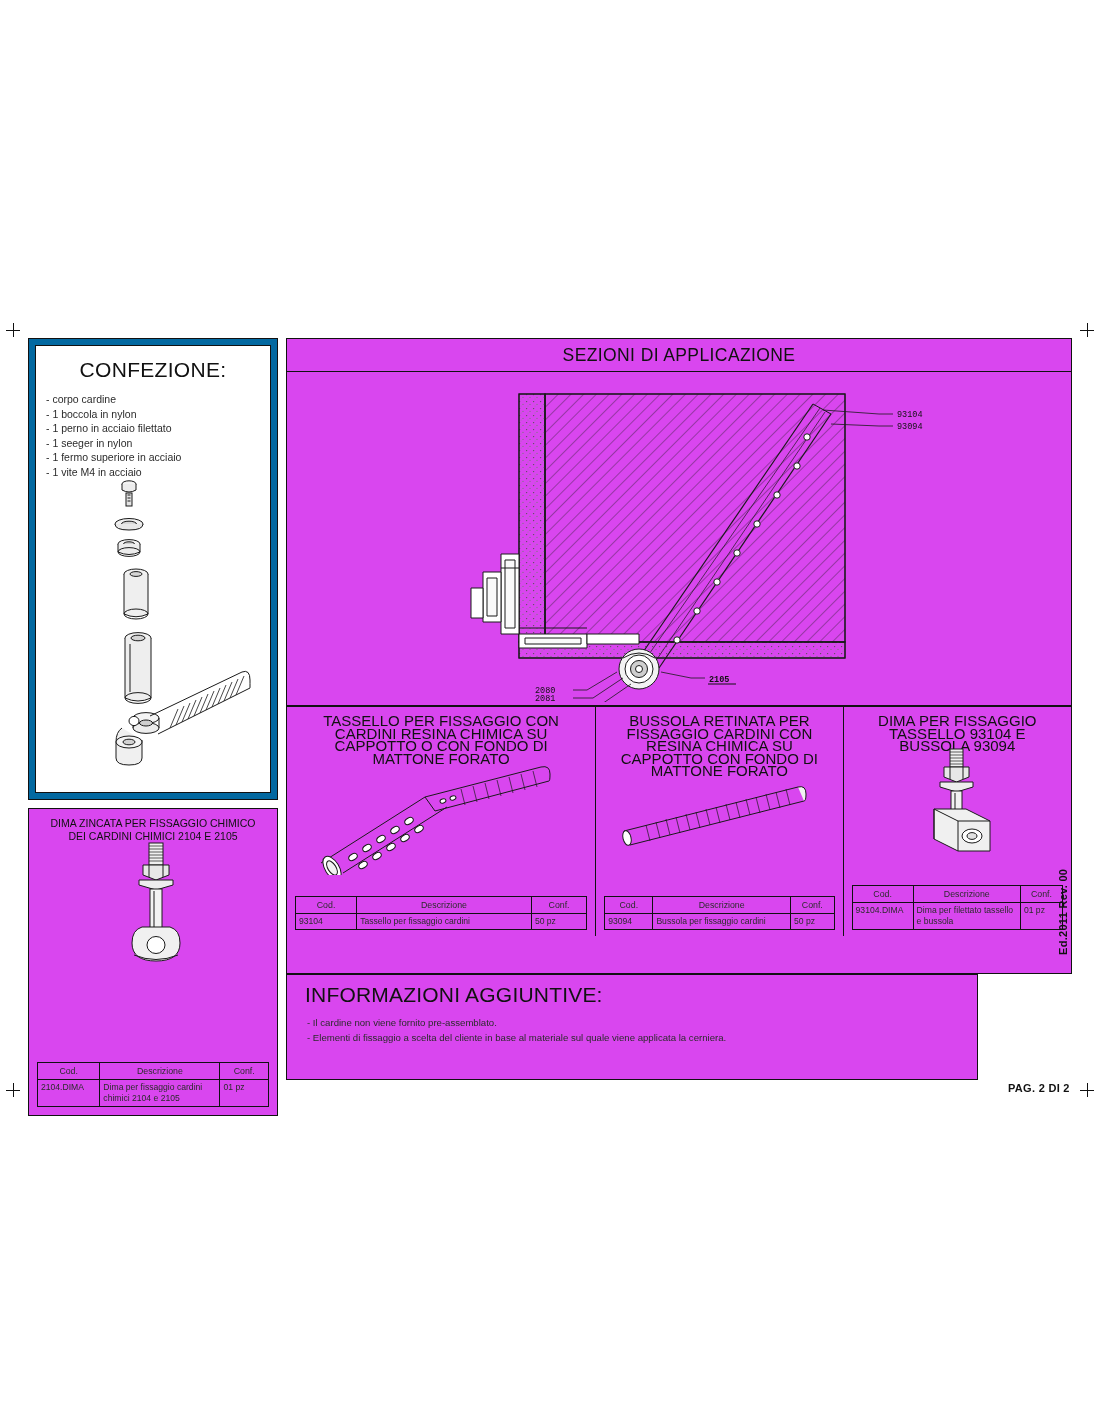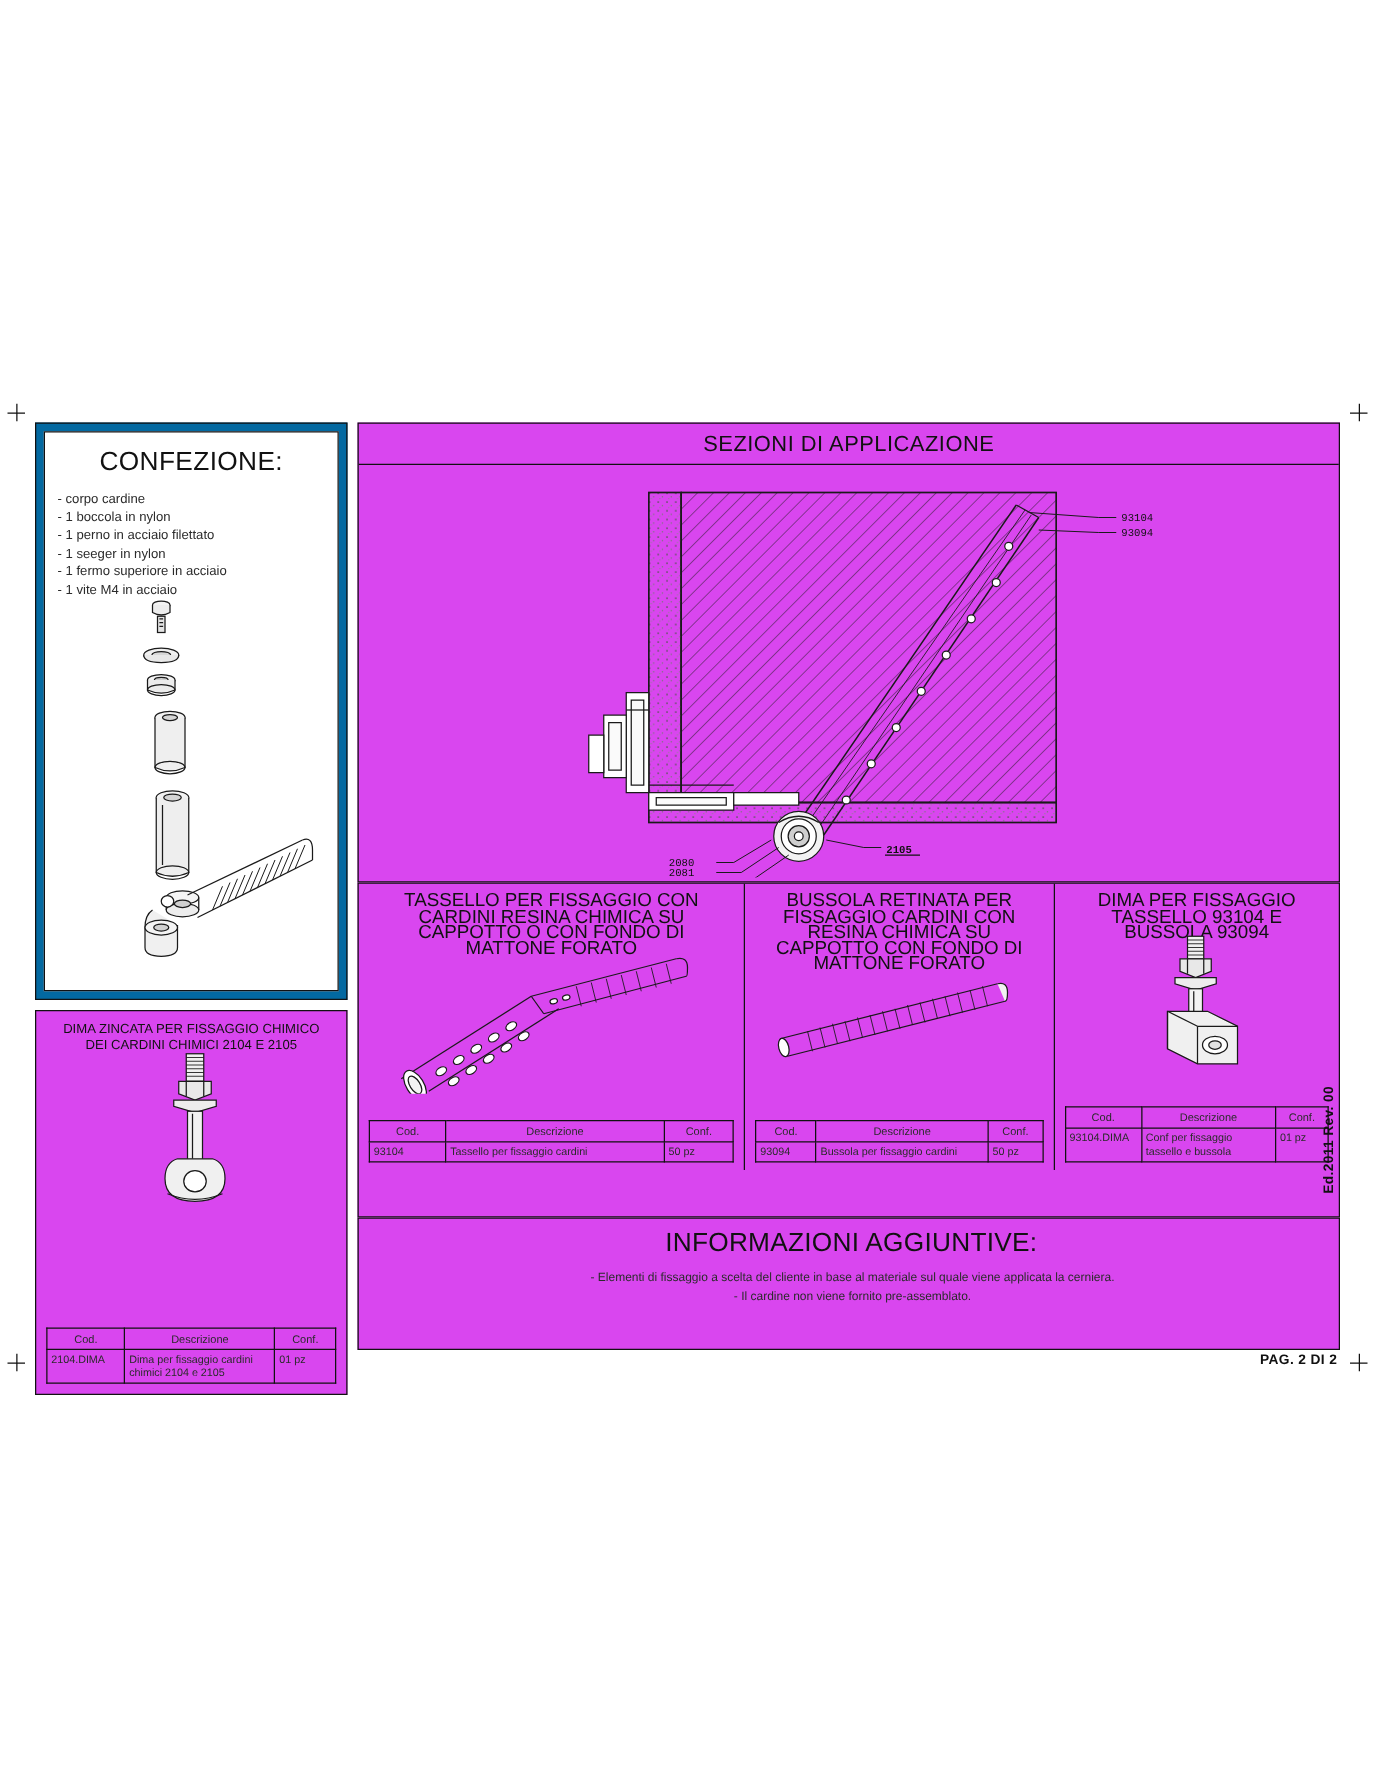--- a/index.html
+++ b/index.html
@@ -171,24 +171,23 @@
   }
   .acc-table-wrap {
     position: absolute;
     left: 8px; right: 8px;
     bottom: 6px;
   }
 
   
   #info {
     left: 258px; top: 636px;
-    width: 786px; height: 106px;
+    width: 692px; height: 106px;
     padding: 6px 14px;
     box-sizing: border-box;
-    text-align: center;
   }
   #info-title {
     font-size: 21px;
     letter-spacing: .2px;
     padding: 2px 0 8px 4px;
   }
   #info-lines {
     font-size: 9.6px;
     line-height: 15px;
     color: #2b2b2b;
@@ -632,36 +631,36 @@
               <thead>
                 <tr>
                   <th>Cod.</th>
                   <th>Descrizione</th>
                   <th>Conf.</th>
                 </tr>
               </thead>
               <tbody>
                 <tr>
                   <td class="cod">93104.DIMA</td>
-                  <td>Conf per fissaggio tassello e bussola</td>
+                  <td>Dima per filettato tassello e bussola</td>
                   <td class="conf">01 pz</td>
                 </tr>
               </tbody>
             </table>
           </div>
         </div>
 
       </div>
     </div>
 
     <div class="panel" id="info">
       <div id="info-title">INFORMAZIONI AGGIUNTIVE:</div>
       <div id="info-lines">
+        <div>- Il cardine non viene fornito pre-assemblato.</div>
         <div>- Elementi di fissaggio a scelta del cliente in base al materiale sul quale viene applicata la cerniera.</div>
-        <div>- Il cardine non viene fornito pre-assemblato.</div>
       </div>
     </div>
 
   </div>
 
   <div id="rev-text">Ed.2011 Rev. 00</div>
   <div id="page-text">PAG. 2 DI 2</div>
 
 </div>
 

